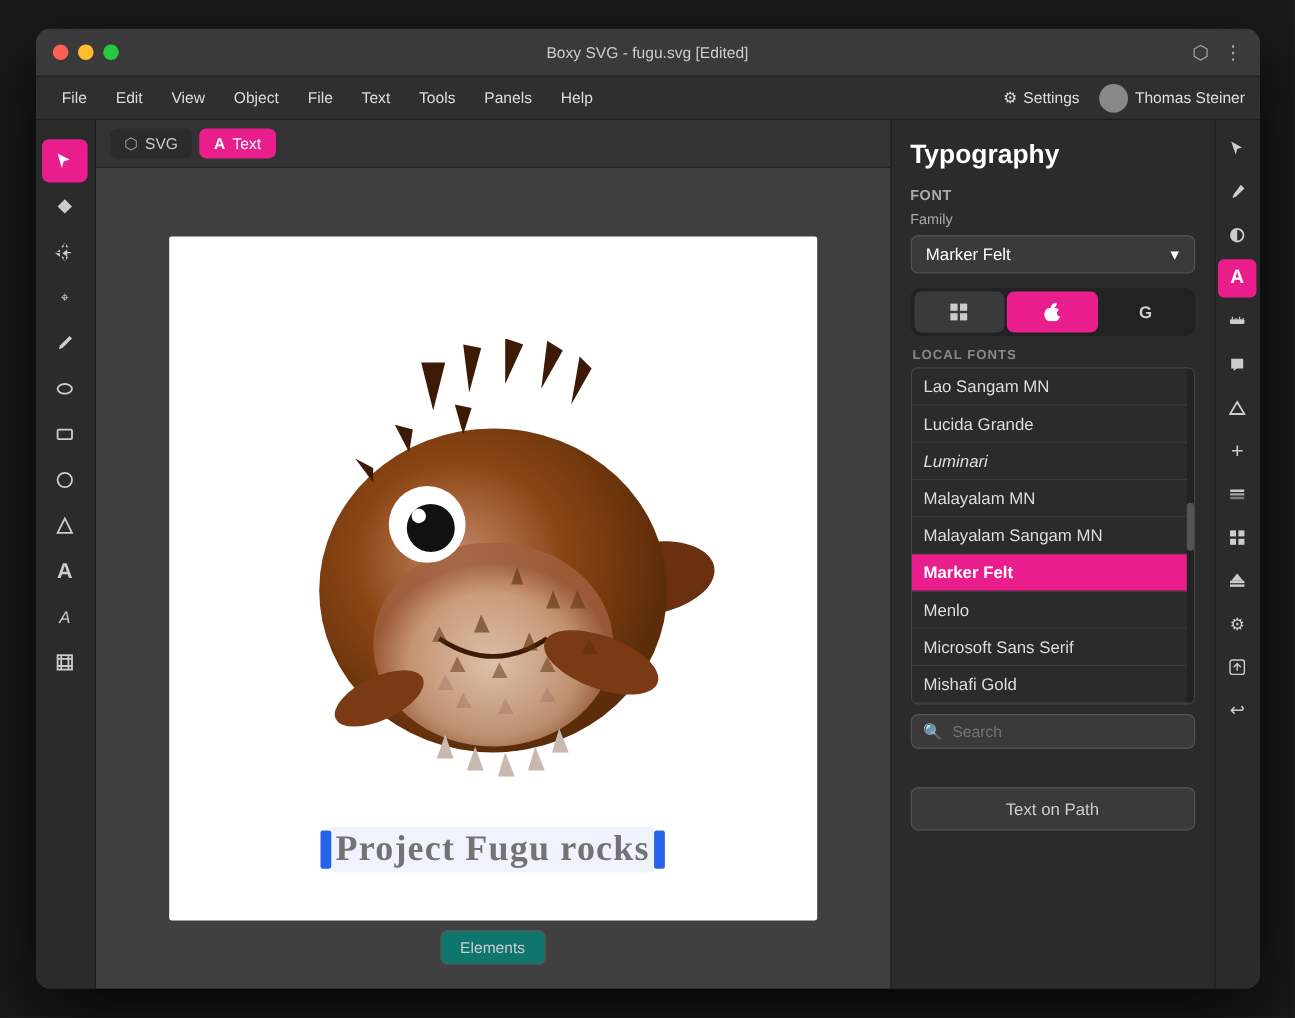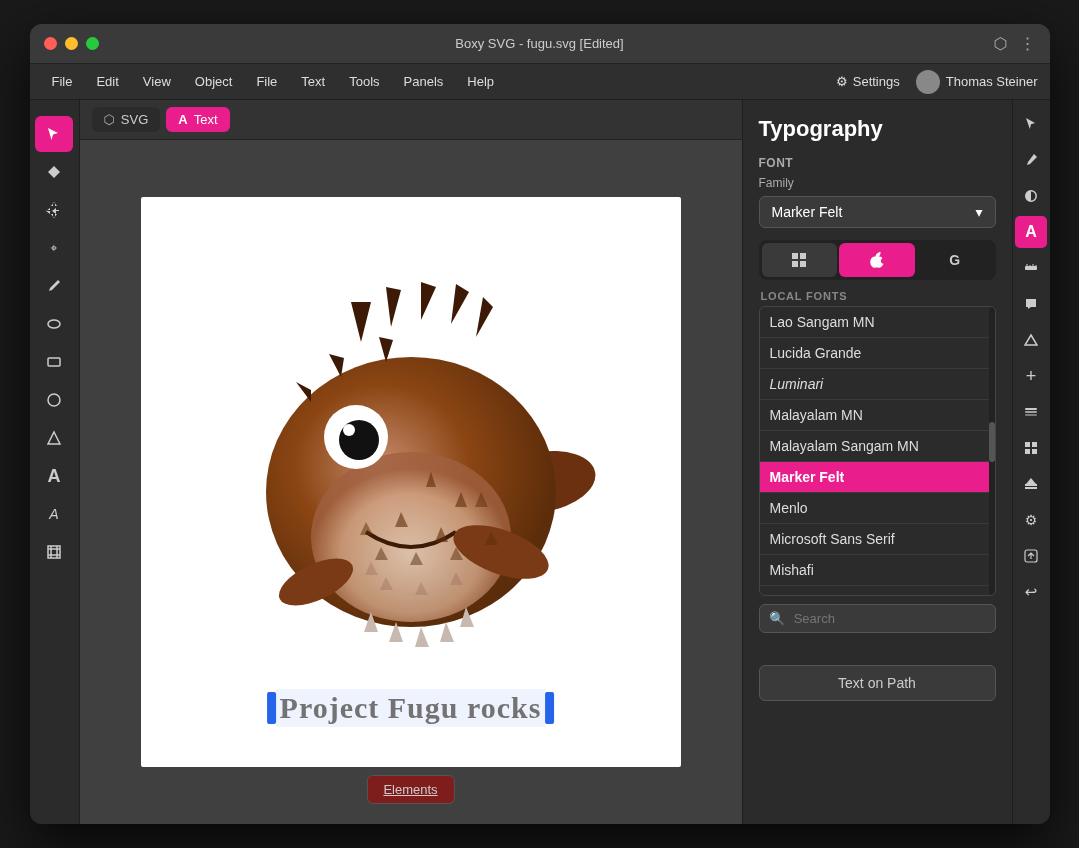--- a/index.html
+++ b/index.html
@@ -184,28 +184,27 @@
       align-items: center;
       justify-content: center;
       overflow: hidden;
     }
     
     .elements-btn {
       position: absolute;
       bottom: 20px;
       left: 50%;
       transform: translateX(-50%);
-      background: #7f1d1d;
+      background: #0f766e;
       color: #ccc;
       font-size: 13px;
       padding: 6px 16px;
       border-radius: 6px;
       cursor: pointer;
       border: 1px solid #555;
-      text-decoration: underline;
     }
     
     .right-panel {
       width: 270px;
       background: #2b2b2b;
       display: flex;
       flex-direction: column;
       border-left: 1px solid #1e1e1e;
       flex-shrink: 0;
     }
@@ -618,21 +617,20 @@
 
           <div class="font-list" style="position:relative;">
             <div class="font-item">Lao Sangam MN</div>
             <div class="font-item">Lucida Grande</div>
             <div class="font-item" style="font-style:italic;">Luminari</div>
             <div class="font-item">Malayalam MN</div>
             <div class="font-item">Malayalam Sangam MN</div>
             <div class="font-item active bold">Marker Felt</div>
             <div class="font-item">Menlo</div>
             <div class="font-item">Microsoft Sans Serif</div>
-            <div class="font-item">Mishafi</div>
             <div class="font-item">Mishafi Gold</div>
 
             <div class="scrollbar-track">
                 <div class="scrollbar-thumb"></div>
               </div>
           </div>
 
           <div class="search-box">
             <span class="search-icon">🔍</span>
             <input class="search-input" type="text" placeholder="Search" style="">

